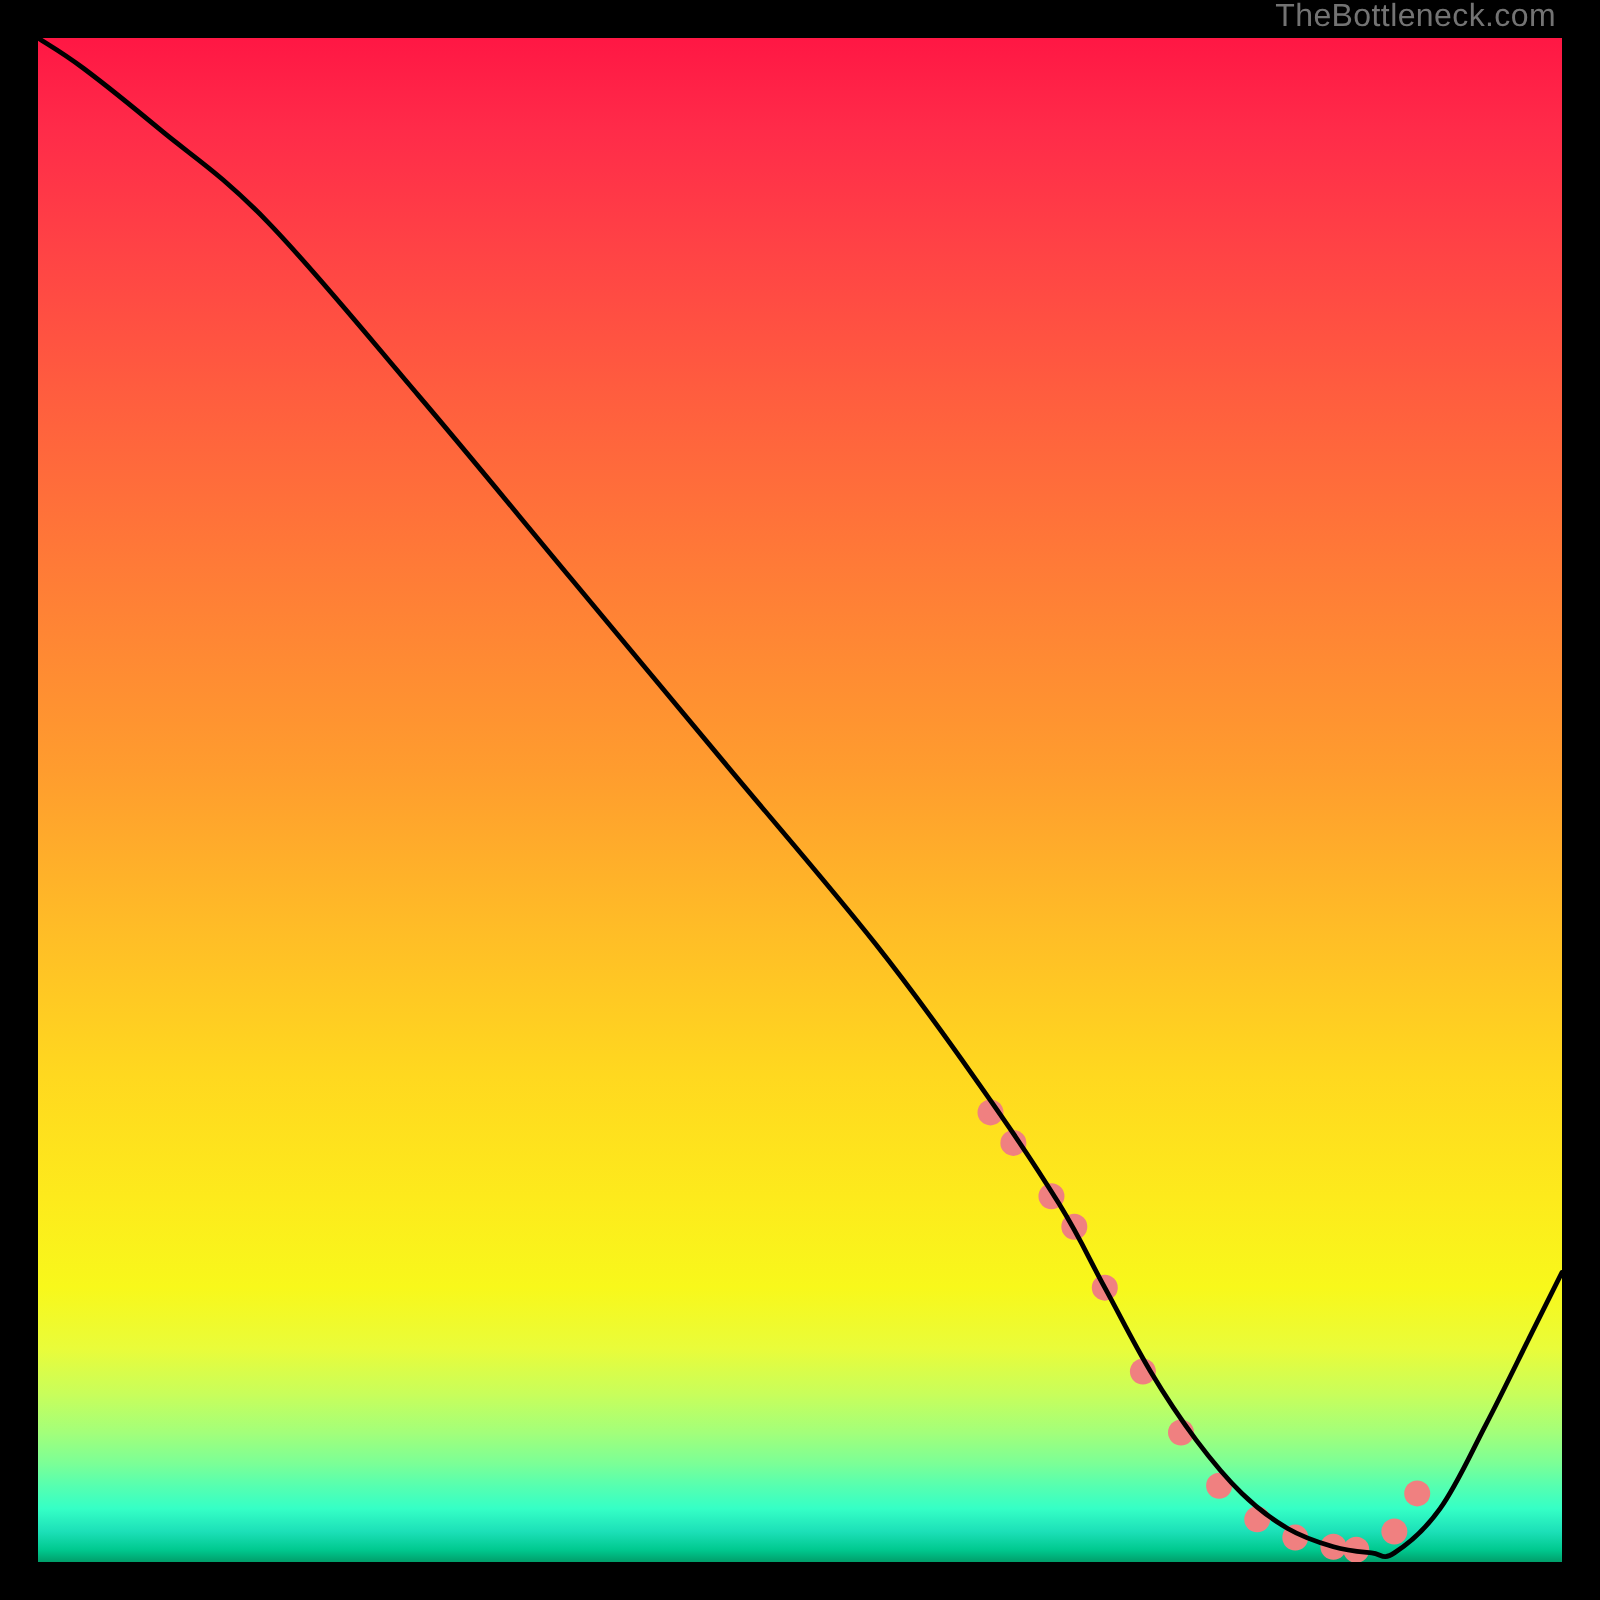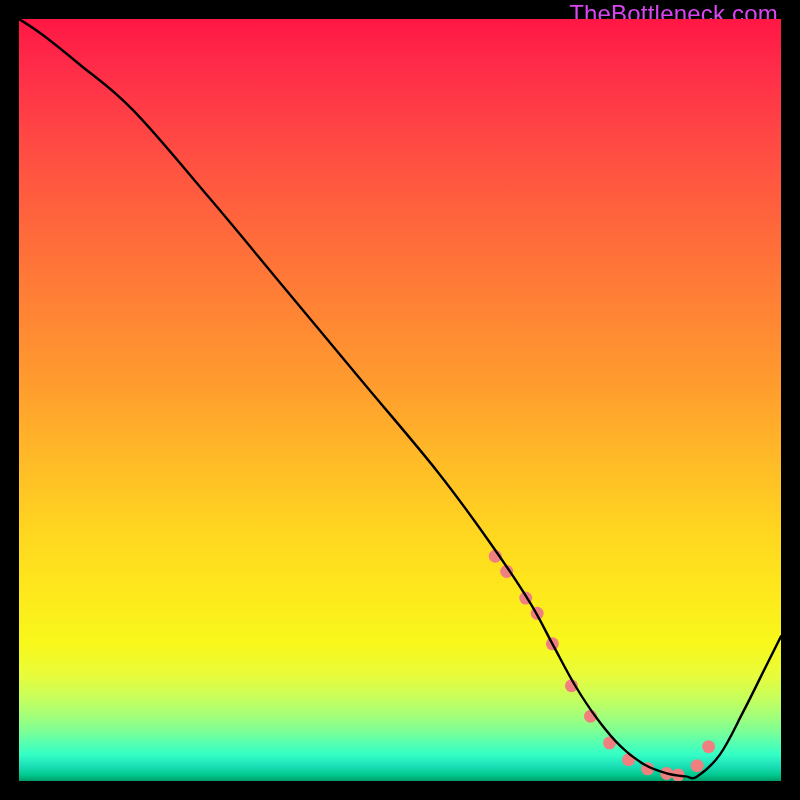--- a/index.html
+++ b/index.html
@@ -44,22 +44,22 @@
       #35ffc6 96.5%,
       #1ce0b8 98%,
       #00c98f 99.2%,
       #009e6a 100%
     );
   }
   .watermark {
     position: absolute;
     top: 0px;
     right: 22px;
-    color: #d946ef;
-    font-size: 24px;
+    color: #737373;
+    font-size: 16px;
     letter-spacing: 0.2px;
     font-weight: 500;
   }
   svg.curve {
     position: absolute;
     left: 0;
     top: 0;
     width: 762px;
     height: 762px;
   }

